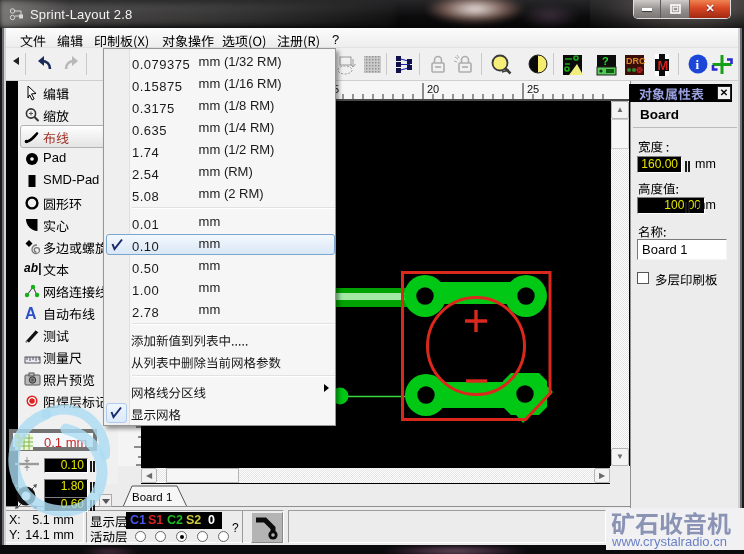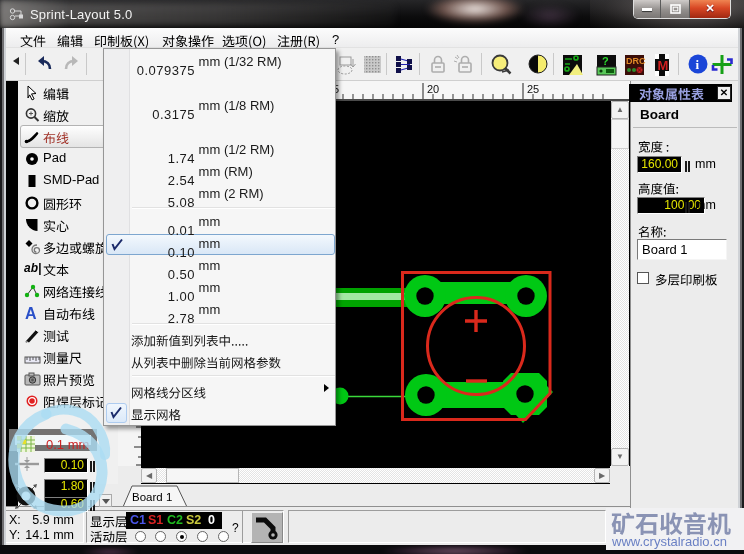--- a/index.html
+++ b/index.html
@@ -22,62 +22,62 @@
 #toolbar{left:6px;top:48px;width:732px;height:33px;background:#f0f0f0;border-bottom:1px solid #cfcfcf}
 .tsep{top:5px;width:1px;height:22px;background:#c9c9c9}
 .tico{top:5px;width:25px;height:24px}
 
 #lpanel{left:18px;top:81px;width:112px;height:432px;background:#f0f0f0;border-right:1px solid #c9c9c9}
 .trow{position:absolute;left:1px;width:110px;height:22px}
 .trow .ic{position:absolute;left:5px;top:3px;width:17px;height:16px}
 .trow .lb{position:absolute;left:24px;top:2px}
 #selrow{left:2px;top:44px;width:92px;height:23px;border:1px solid #b3b3b3;border-radius:3px;background:linear-gradient(#fefefe,#e4e4e4)}
 
-#gridbtn{border:6px solid #737373;border-radius:0;background:#f2f8fb}
+#gridbtn{border:4px solid #737373;border-radius:0;background:#f2f8fb}
 .nbox{position:absolute;background:#000;border:1px solid #808080;border-bottom-color:#fff;border-right-color:#fff;color:#e5e500;font-size:12px;text-align:right;line-height:15px;padding-right:3px}
 .spn{position:absolute;width:6px;height:11px;background:linear-gradient(90deg,#1a1a1a 0 2px,transparent 2px 3.5px,#1a1a1a 3.5px 5.5px,transparent 5.5px)}
 
 #vruler{left:118px;top:81px;width:23px;height:385px;background:#f4f4f4}
 #hruler{left:118px;top:81px;width:512px;height:20px;background:#f6f6f6;border-bottom:2px solid #4a4a4a}
 #canvas{left:141px;top:101px;width:469px;height:365px;background:#000;overflow:hidden}
 
 .sb{background:repeating-conic-gradient(#fff 0 25%,#e4e4e4 0 50%) 0 0/2px 2px}
 .sbtn{position:absolute;background:#f3f3f3;border:1px solid #b5b5b5;border-radius:2px;color:#6a6a6a;text-align:center}
 
 #tabbar{left:98px;top:484px;width:532px;height:23px;background:#ececec}
 #statusbar{left:6px;top:507px;width:732px;height:38px;background:#ececec}
 .spanel{position:absolute;border:1px solid #9c9c9c;border-bottom-color:#fff;border-right-color:#fff;background:#ececec}
 
 #rpanel{left:630px;top:81px;width:108px;height:427px;background:#ececec;border-left:1px solid #8f8f8f}
 
 #dmenu{left:103px;top:48px;width:233px;height:378px;background:#f6f6f6;border:1px solid #969696;box-shadow:3px 3px 4px rgba(0,0,0,.38)}
 #dmenu .gut{left:0;top:0;width:26px;height:376px;background:#efeff0;border-right:1px solid #e0e0e2}
 .mi{position:absolute;left:1px;width:230px;height:22px;font-size:13px;color:#1a1a1a}
-.mi .num{position:absolute;left:27px;width:63px;text-align:right;top:12px;letter-spacing:.5px}
+.mi .num{position:absolute;left:27px;width:63px;top:6px;letter-spacing:.5px}
 .mi .rest{position:absolute;left:90px;top:3px;white-space:pre}
 .mi .cjk{position:absolute;left:26px;top:4px}
 .msep{position:absolute;left:28px;width:203px;height:2px;background:linear-gradient(#e2e2e2 50%,#fff 50%)}
 #hl{left:2px;top:185px;width:229px;height:21px;border:1px solid #7da6cf;border-radius:3px;background:linear-gradient(#f3f8fd,#d9e7f6)}
 </style></head><body>
 <div id="w">
 
 <div id="title" class="abs">
       <div class="blob2 abs"></div>
       <div class="blob3 abs"></div>
       <div class="blob1 abs"></div>
       <div class="blob4"></div>
 <svg class="abs" style="left:9px;top:7px" width="16" height="14" viewBox="0 0 16 14">
         <g stroke="#d8d8d8" fill="none">
           <circle cx="3.5" cy="4" r="2.2"></circle>
           <circle cx="3.5" cy="10.5" r="2.2"></circle>
           <path d="M5.5 4H12M12 4V9M12 9h-6"></path>
           <rect x="10.5" y="8" width="3" height="3" fill="#d8d8d8"></rect>
         </g>
       </svg>
-<div class="txt abs">Sprint-Layout 5.0</div>
+<div class="txt abs">Sprint-Layout 2.8</div>
 <div class="abs" style="left:590px;top:0;width:154px;height:28px;background:radial-gradient(80% 120% at 65% 30%,rgba(160,150,148,.6),rgba(90,84,82,.25) 70%,transparent)"></div>
 <div class="abs" style="left:633px;top:0;width:98px;height:19px;border:1px solid #dedede;border-top:none;border-radius:0 0 5px 5px;overflow:hidden;display:flex">
 <div style="width:27px;height:100%;background:linear-gradient(#cfcbc9,#938f8d 55%,#7a7674);border-right:1px solid #5a5a5a;color:#fff;font-size:10px;text-align:center;line-height:16px;text-shadow:0 1px 1px #333">▬</div>
 <div style="width:29px;height:100%;background:linear-gradient(#cfcbc9,#938f8d 55%,#7a7674);border-right:1px solid #5a5a5a;position:relative">
           <svg style="position:absolute;left:9px;top:4px" width="11" height="10" viewBox="0 0 11 10">
             <rect x="1" y="1" width="9" height="8" fill="none" stroke="#fff" stroke-width="1.6"></rect>
             <rect x="3.2" y="3.2" width="4.6" height="3.6" fill="none" stroke="#fff" stroke-width="1"></rect>
           </svg>
         </div>
 <div style="flex:1;height:100%;background:linear-gradient(#ef8452,#d84724 45%,#a02812);color:#fff;font-size:11px;font-weight:bold;text-align:center;line-height:17px;text-shadow:0 1px 1px #512">✕</div>
@@ -424,21 +424,21 @@
       </svg>
 <div class="abs" style="left:-92px;top:22px;width:624px;height:1px;background:#8f8f8f"></div>
 </div>
 <div class="abs" style="left:99px;top:494px;width:13px;height:13px;background:#f0f0f0;border:1px solid #aaa">
       <div class="abs" style="left:2px;top:4px;width:0;height:0;border:4px solid transparent;border-top:5px solid #555"></div>
     </div>
 
 <div id="statusbar" class="abs">
 <div class="spanel" style="left:-3px;top:3px;width:81px;height:33px;font-size:12.5px;color:#000">
 <span class="abs" style="left:5px;top:2px">X:</span>
-        <span class="abs" style="right:9px;top:2px">5.9 mm</span>
+        <span class="abs" style="right:9px;top:2px">5.1 mm</span>
 <span class="abs" style="left:5px;top:17px">Y:</span>
         <span class="abs" style="right:9px;top:17px">14.1 mm</span>
 </div>
 <div class="spanel" style="left:80px;top:3px;width:198px;height:33px">
 <span class="abs" style="left:3px;top:1px"><svg class="" width="38" height="18" viewBox="0 0 38 18" fill="#000">
             <path d="M3.1 7.4V8.7H9.5V7.4ZM3.1 5.4V6.6H9.5V5.4ZM2.1 4.6H10.4V9.4H2.1ZM0.5 14H12V14.9H0.5ZM4.4 9.9H5.3V14.5H4.4ZM7.1 9.9H8V14.5H7.1ZM10.3 10.4 11.1 10.7Q10.7 11.4 10.2 12.1Q9.7 12.8 9.2 13.3L8.5 12.9Q8.8 12.6 9.1 12.1Q9.4 11.7 9.8 11.2Q10.1 10.8 10.3 10.4ZM1.5 10.8 2.3 10.5Q2.5 10.9 2.8 11.3Q3.1 11.8 3.3 12.2Q3.6 12.6 3.7 13L2.9 13.3Q2.8 13 2.6 12.6Q2.3 12.1 2.1 11.7Q1.8 11.2 1.5 10.8Z M18.3 8.5H19.3V14.3Q19.3 14.7 19.1 15Q19 15.2 18.7 15.3Q18.3 15.4 17.8 15.5Q17.2 15.5 16.4 15.5Q16.4 15.3 16.3 15Q16.2 14.7 16 14.5Q16.5 14.5 16.9 14.5Q17.3 14.5 17.6 14.5Q17.8 14.5 18 14.5Q18.1 14.5 18.2 14.5Q18.3 14.4 18.3 14.3ZM15.4 10.1 16.4 10.4Q16.1 11.1 15.7 11.9Q15.3 12.6 14.8 13.2Q14.3 13.9 13.8 14.4Q13.7 14.3 13.5 14.2Q13.4 14.1 13.2 14Q13.1 13.9 12.9 13.8Q13.7 13.1 14.4 12.2Q15 11.2 15.4 10.1ZM21 10.5 21.9 10.1Q22.4 10.7 22.8 11.4Q23.3 12.1 23.6 12.8Q24 13.4 24.2 14L23.2 14.4Q23.1 13.8 22.7 13.2Q22.4 12.5 21.9 11.8Q21.5 11.1 21 10.5ZM14.4 4.9H23.2V5.9H14.4ZM13.2 8H24.3V8.9H13.2Z M26.7 4.6H27.6V8.3Q27.6 9 27.6 10Q27.5 10.9 27.4 11.9Q27.2 12.9 27 13.8Q26.7 14.7 26.2 15.5Q26.1 15.4 26 15.3Q25.8 15.2 25.7 15.1Q25.5 15 25.4 15Q25.8 14.3 26.1 13.4Q26.3 12.5 26.5 11.6Q26.6 10.7 26.6 9.9Q26.7 9 26.7 8.3ZM27.3 4.6H36.1V7.7H27.3V6.9H35.1V5.4H27.3ZM28.8 8.8H35.9V9.6H28.8ZM28 10.9H36.8V11.8H28ZM33.6 12.5 34.4 12.1Q34.7 12.6 35.1 13.2Q35.5 13.7 35.8 14.3Q36.2 14.8 36.4 15.2L35.5 15.6Q35.3 15.2 35 14.7Q34.7 14.1 34.3 13.6Q33.9 13 33.6 12.5ZM28.6 15.3Q28.6 15.2 28.5 15Q28.4 14.9 28.4 14.7Q28.3 14.5 28.3 14.4Q28.4 14.4 28.6 14.2Q28.8 14.1 29 13.9Q29.1 13.7 29.3 13.5Q29.5 13.2 29.8 12.9Q30 12.5 30.3 12.1Q30.6 11.7 30.8 11.2L31.8 11.5Q31.4 12.1 31 12.7Q30.6 13.3 30.1 13.9Q29.7 14.4 29.2 14.8V14.8Q29.2 14.8 29.1 14.9Q29 14.9 28.9 15Q28.8 15.1 28.7 15.1Q28.6 15.2 28.6 15.3ZM28.6 15.3 28.6 14.6 29.2 14.3 35.2 13.9Q35.2 14.1 35.3 14.4Q35.3 14.6 35.4 14.7Q33.6 14.8 32.5 14.9Q31.3 15 30.6 15Q29.9 15.1 29.5 15.1Q29.1 15.2 28.9 15.2Q28.7 15.3 28.6 15.3Z"></path>
           </svg></span>
 <span class="abs" style="left:3px;top:16px"><svg class="" width="38" height="18" viewBox="0 0 38 18" fill="#000">
             <path d="M4.9 10.6H11.1V15.4H10.2V11.5H5.8V15.5H4.9ZM10.7 4 11.4 4.8Q10.6 5.1 9.5 5.3Q8.4 5.5 7.2 5.7Q6 5.9 4.9 6Q4.8 5.8 4.7 5.6Q4.7 5.3 4.6 5.2Q5.4 5.1 6.2 5Q7.1 4.8 7.9 4.7Q8.7 4.6 9.4 4.4Q10.2 4.2 10.7 4ZM7.6 5.1H8.5V11.1H7.6ZM4 7.7H12V8.6H4ZM5.5 14.1H10.7V15H5.5ZM1.1 4.8 1.7 4.2Q2 4.3 2.5 4.6Q2.9 4.8 3.3 5Q3.8 5.3 4 5.5L3.5 6.2Q3.2 6 2.8 5.8Q2.4 5.5 2 5.3Q1.5 5 1.1 4.8ZM0.5 8.3 1 7.6Q1.4 7.8 1.8 8Q2.3 8.2 2.7 8.4Q3.1 8.7 3.4 8.9L2.8 9.6Q2.6 9.4 2.2 9.2Q1.8 9 1.3 8.7Q0.9 8.5 0.5 8.3ZM0.8 14.7Q1.2 14.2 1.6 13.6Q2 12.9 2.4 12.1Q2.8 11.4 3.2 10.7L3.9 11.3Q3.6 11.9 3.2 12.7Q2.8 13.4 2.4 14.1Q2 14.7 1.6 15.3Z M18.8 6.9H23.9V7.8H18.8ZM23.4 6.9H24.3Q24.3 6.9 24.3 7Q24.3 7.1 24.3 7.2Q24.3 7.3 24.3 7.4Q24.2 9.3 24.2 10.6Q24.1 12 24 12.8Q23.9 13.7 23.8 14.2Q23.7 14.6 23.6 14.8Q23.4 15.1 23.2 15.2Q23 15.3 22.6 15.3Q22.4 15.3 21.9 15.3Q21.4 15.3 20.9 15.3Q20.9 15.1 20.8 14.8Q20.8 14.6 20.6 14.4Q21.2 14.4 21.6 14.4Q22.1 14.4 22.3 14.4Q22.4 14.5 22.5 14.4Q22.6 14.4 22.7 14.3Q22.9 14.1 23 13.7Q23.1 13.2 23.1 12.4Q23.2 11.6 23.3 10.3Q23.3 9 23.4 7.1ZM20.7 4.2H21.6Q21.6 5.5 21.5 6.8Q21.5 8.1 21.4 9.4Q21.2 10.6 21 11.7Q20.7 12.9 20.2 13.8Q19.7 14.8 19 15.5Q18.9 15.4 18.8 15.2Q18.6 15.1 18.5 15Q18.4 14.9 18.2 14.8Q19 14.2 19.4 13.3Q19.9 12.4 20.1 11.3Q20.4 10.2 20.5 9.1Q20.6 7.9 20.6 6.7Q20.7 5.4 20.7 4.2ZM13.6 5H18.5V5.9H13.6ZM13.2 8H18.7V8.9H13.2ZM16.9 10.2 17.6 9.9Q17.9 10.5 18.1 11.1Q18.4 11.8 18.6 12.4Q18.8 13 18.9 13.4L18.1 13.7Q18 13.3 17.8 12.6Q17.6 12 17.3 11.4Q17.1 10.7 16.9 10.2ZM13.6 14 13.5 13.2 14 12.8 18.1 12Q18.1 12.1 18.2 12.4Q18.2 12.6 18.2 12.8Q17.1 13 16.3 13.2Q15.5 13.4 15 13.5Q14.5 13.6 14.3 13.7Q14 13.8 13.8 13.8Q13.7 13.9 13.6 14ZM13.6 14Q13.6 13.9 13.5 13.7Q13.5 13.5 13.4 13.4Q13.4 13.2 13.3 13.1Q13.5 13 13.6 12.8Q13.7 12.6 13.9 12.2Q14 12 14.1 11.6Q14.2 11.2 14.4 10.7Q14.6 10.2 14.7 9.6Q14.9 8.9 15 8.3L15.9 8.6Q15.7 9.5 15.5 10.3Q15.2 11.2 14.9 12Q14.6 12.8 14.3 13.4V13.4Q14.3 13.4 14.2 13.5Q14.1 13.5 13.9 13.6Q13.8 13.7 13.7 13.8Q13.6 13.9 13.6 14Z M26.7 4.6H27.6V8.3Q27.6 9 27.6 10Q27.5 10.9 27.4 11.9Q27.2 12.9 27 13.8Q26.7 14.7 26.2 15.5Q26.1 15.4 26 15.3Q25.8 15.2 25.7 15.1Q25.5 15 25.4 15Q25.8 14.3 26.1 13.4Q26.3 12.5 26.5 11.6Q26.6 10.7 26.6 9.9Q26.7 9 26.7 8.3ZM27.3 4.6H36.1V7.7H27.3V6.9H35.1V5.4H27.3ZM28.8 8.8H35.9V9.6H28.8ZM28 10.9H36.8V11.8H28ZM33.6 12.5 34.4 12.1Q34.7 12.6 35.1 13.2Q35.5 13.7 35.8 14.3Q36.2 14.8 36.4 15.2L35.5 15.6Q35.3 15.2 35 14.7Q34.7 14.1 34.3 13.6Q33.9 13 33.6 12.5ZM28.6 15.3Q28.6 15.2 28.5 15Q28.4 14.9 28.4 14.7Q28.3 14.5 28.3 14.4Q28.4 14.4 28.6 14.2Q28.8 14.1 29 13.9Q29.1 13.7 29.3 13.5Q29.5 13.2 29.8 12.9Q30 12.5 30.3 12.1Q30.6 11.7 30.8 11.2L31.8 11.5Q31.4 12.1 31 12.7Q30.6 13.3 30.1 13.9Q29.7 14.4 29.2 14.8V14.8Q29.2 14.8 29.1 14.9Q29 14.9 28.9 15Q28.8 15.1 28.7 15.1Q28.6 15.2 28.6 15.3ZM28.6 15.3 28.6 14.6 29.2 14.3 35.2 13.9Q35.2 14.1 35.3 14.4Q35.3 14.6 35.4 14.7Q33.6 14.8 32.5 14.9Q31.3 15 30.6 15Q29.9 15.1 29.5 15.1Q29.1 15.2 28.9 15.2Q28.7 15.3 28.6 15.3Z"></path>
           </svg></span>
@@ -540,23 +540,31 @@
         </svg></span>
 </div>
 
 <div id="dmenu" class="abs">
 <div class="gut abs"></div>
 <div id="hl" class="abs"></div>
 <div class="mi" style="top:2px">
         <span class="num">0.079375</span>
         <span class="rest"> mm (1/32 RM)</span>
       </div>
+<div class="mi" style="top:24px">
+        <span class="num">0.15875</span>
+        <span class="rest"> mm (1/16 RM)</span>
+      </div>
 <div class="mi" style="top:46px">
         <span class="num">0.3175</span>
         <span class="rest"> mm (1/8 RM)</span>
+      </div>
+<div class="mi" style="top:68px">
+        <span class="num">0.635</span>
+        <span class="rest"> mm (1/4 RM)</span>
       </div>
 <div class="mi" style="top:90px">
         <span class="num">1.74</span>
         <span class="rest"> mm (1/2 RM)</span>
       </div>
 <div class="mi" style="top:112px">
         <span class="num">2.54</span>
         <span class="rest"> mm (RM)</span>
       </div>
 <div class="mi" style="top:134px">

